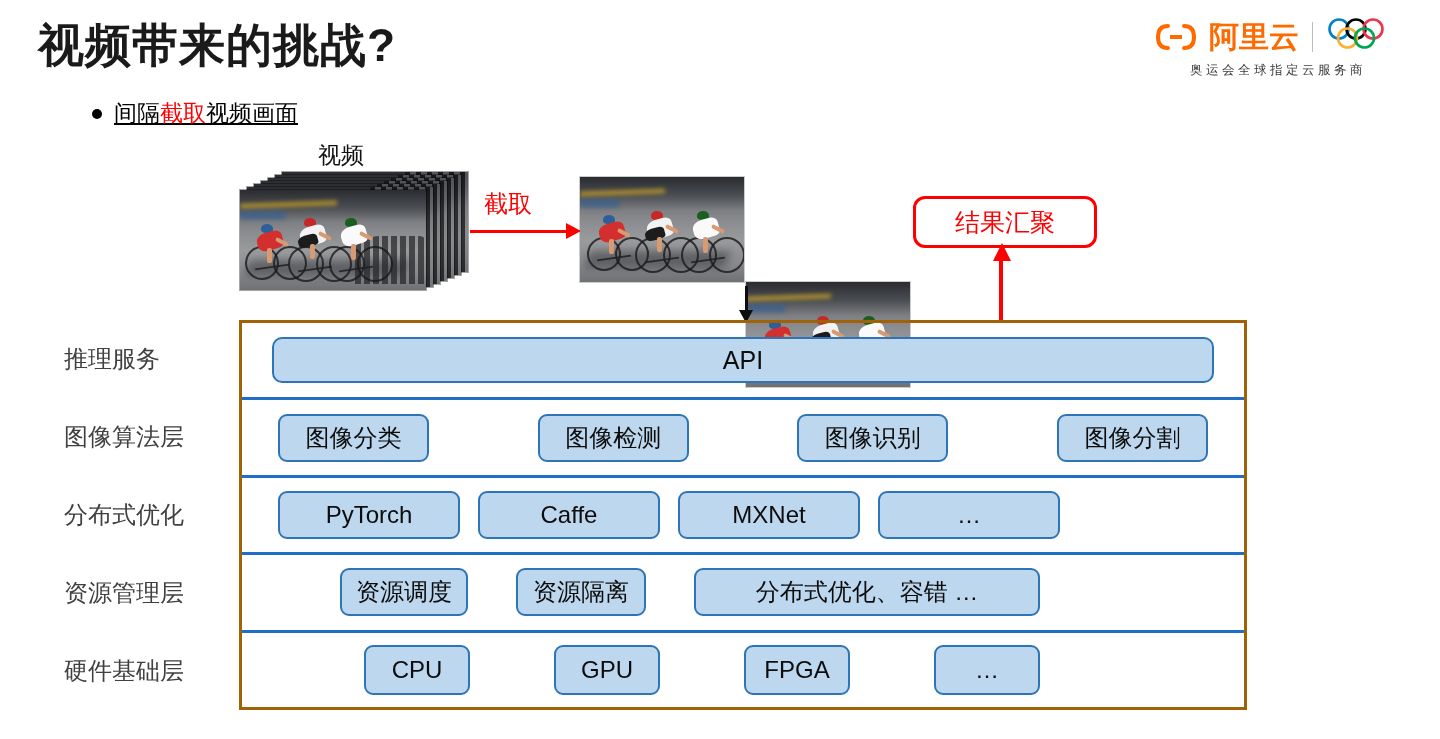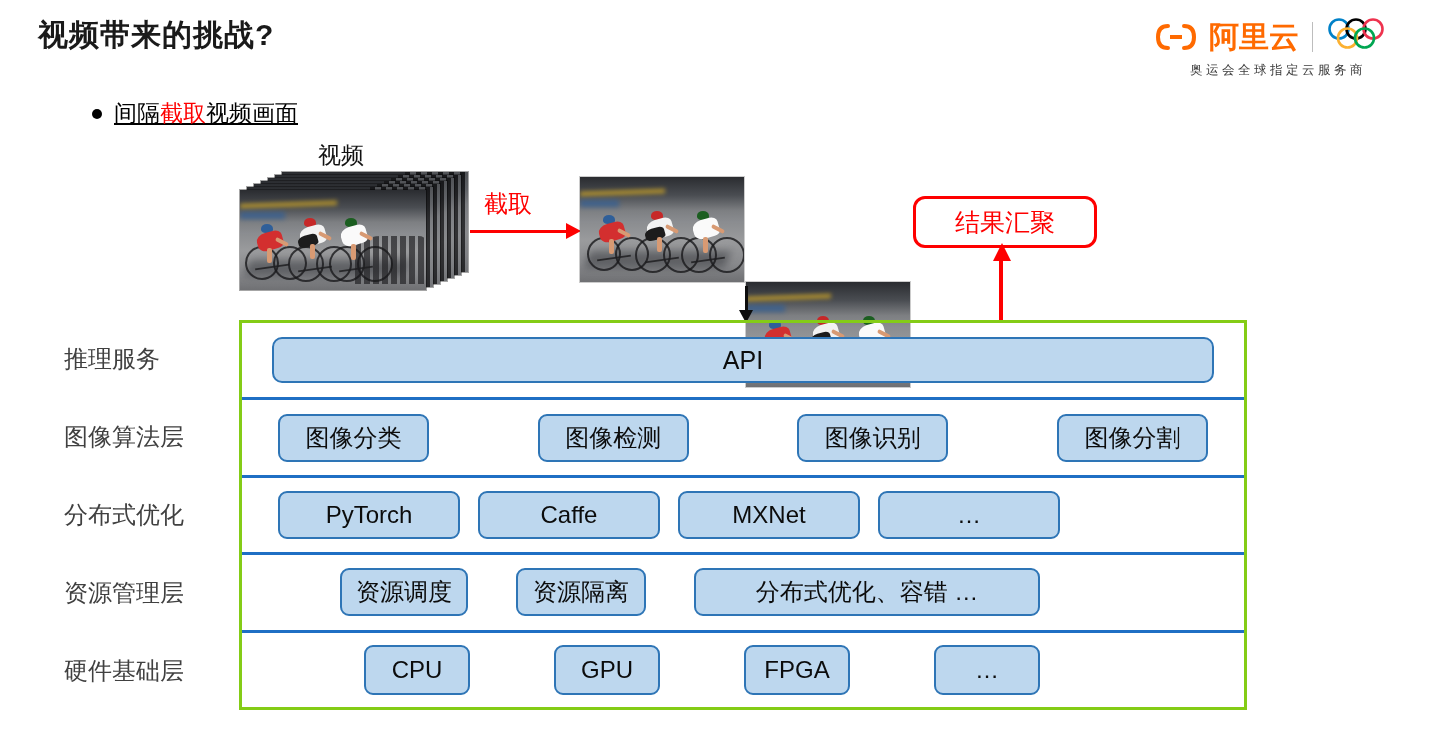--- a/index.html
+++ b/index.html
@@ -11,21 +11,21 @@
     position: relative;
     overflow: hidden;
     font-family: "Liberation Sans", "DejaVu Sans", sans-serif;
     color: #000;
   }
   .abs { position: absolute; }
 
   
   #page-title {
     left: 38px; top: 15px;
-    font-size: 30px;
+    font-size: 46px;
     font-weight: 700;
     letter-spacing: 1px;
     color: #1a1a1a;
     white-space: nowrap;
   }
 
   
   #brand-logo {
     right: 40px; top: 18px;
     display: flex;
@@ -223,21 +223,21 @@
     width: 0; height: 0;
     border-left: 9px solid transparent;
     border-right: 9px solid transparent;
     border-bottom: 18px solid #fe0000;
   }
 
   
   #stack-frame {
     left: 239px; top: 320px;
     width: 1008px; height: 390px;
-    border: 3px solid #84cc16;
+    border: 3px solid #a16207;
     box-sizing: border-box;
     display: flex;
     flex-direction: column;
   }
   .stack-row {
     flex: 1 1 0;
     border-bottom: 3px solid #1f6fc4;
     display: flex;
     align-items: center;
     box-sizing: border-box;

